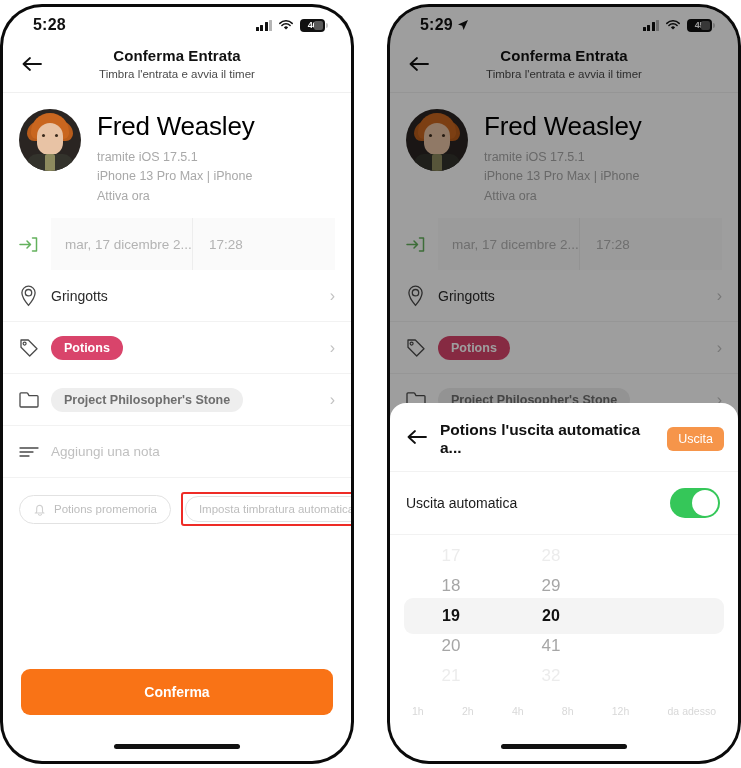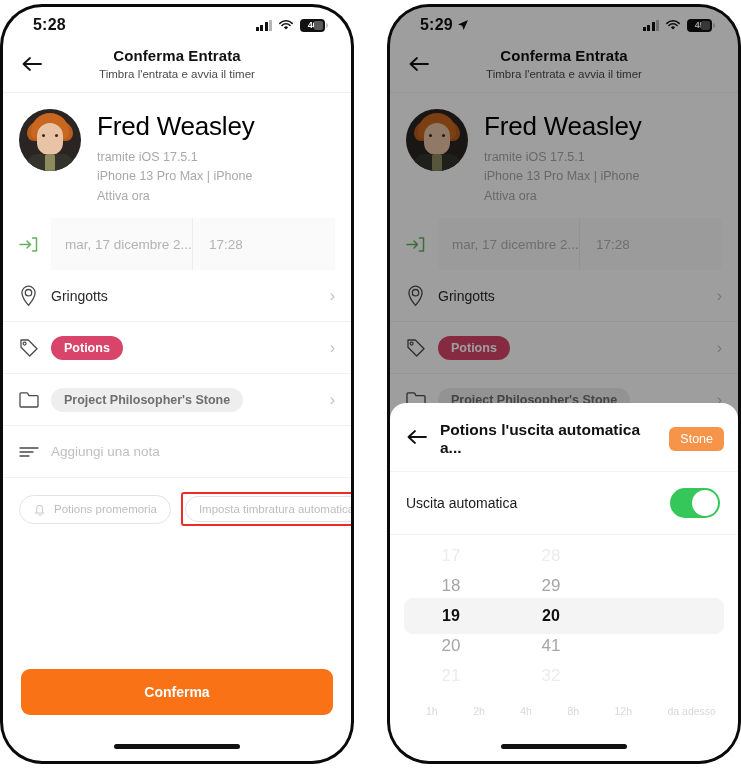--- a/index.html
+++ b/index.html
@@ -253,21 +253,21 @@
   .pick-col div {
     height: 30px; line-height: 30px;
     font-size: 17px; color: #c9c9c9;
   }
   .pick-col div.near { color: #a6a6a6; }
   .pick-col div.sel  { color: #111; font-size: 16px; font-weight: bold; height:30px; line-height:30px; }
   .pick-col div.far  { color: #ececec; }
 
   .quick-row {
     display: flex; justify-content: space-between;
-    padding: 14px 22px 0 36px;
+    padding: 14px 22px 0 22px;
     font-size: 10.5px; color: #d8d8d8;
   }
   .quick-row span { white-space: nowrap; }
 </style>
 </head>
 <body>
 
 <div class="stage">
 
   <div class="phone left">
@@ -526,21 +526,21 @@
       <div class="dim"></div>
 
       <div class="sheet">
         <div class="sheet-head">
           <div>
             <svg width="22" height="18" viewBox="0 0 22 18">
               <path d="M9 3 2.5 9 9 15 M2.5 9H20" stroke="#111" stroke-width="1.8" fill="none" stroke-linecap="round" stroke-linejoin="round"></path>
             </svg>
           </div>
           <div class="sheet-title">Potions l'uscita automatica a...</div>
-          <button class="btn-done">Stone</button>
+          <button class="btn-done">Uscita</button>
         </div>
 
         <div class="sheet-toggle-row">
           <span class="toggle-label">Uscita automatica</span>
           <div class="switch">
             <div class="knob"></div>
           </div>
         </div>
 
         <div class="picker">

